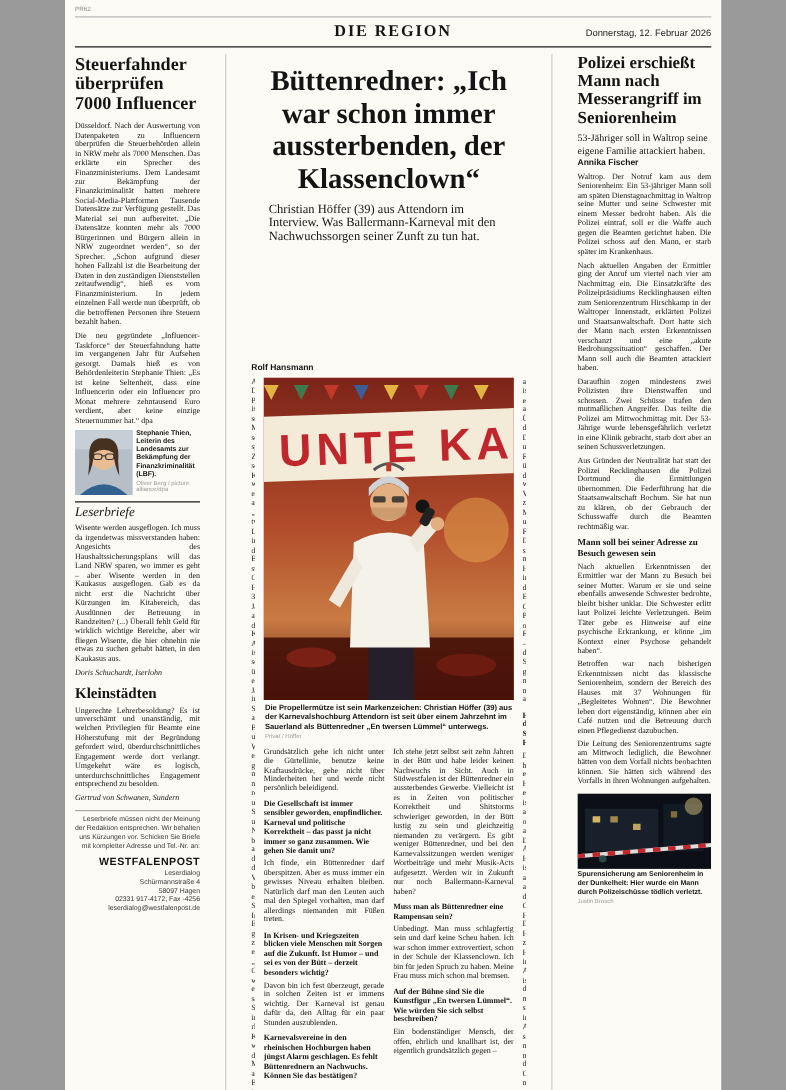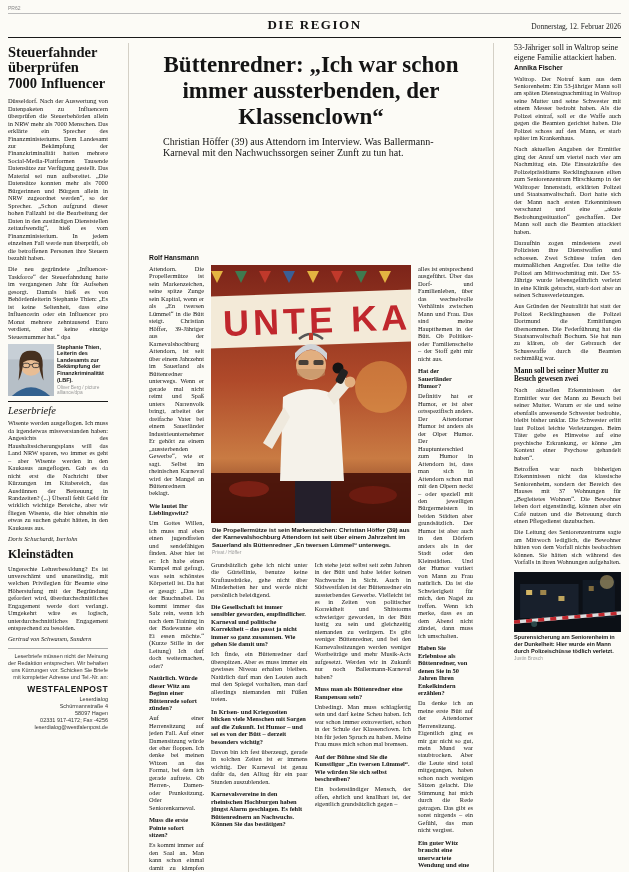--- a/index.html
+++ b/index.html
@@ -1,30 +1,30 @@
 <!DOCTYPE html>
 <html lang="de"><head>
 <meta charset="utf-8">
 <style>
   * { margin:0; padding:0; box-sizing:border-box; }
   html,body { background:#9a9a9a; }
   .page {
-    width:629px; height:872px; margin:0 auto; position:relative; overflow:hidden;
+    width:525px; height:872px; margin:0 auto; position:relative; overflow:hidden;
     background:#fcfbf6; color:#141414;
     font-family:"Liberation Serif", serif;
     padding:5px 8px 8px;
   }
   
   .edition { font-family:"Liberation Sans",sans-serif; font-size:5px; color:#888; margin-bottom:2px; }
   .mast-row {
     display:grid; grid-template-columns:1fr auto 1fr; align-items:baseline;
     border-top:0.5px solid #bbb; border-bottom:1.2px solid #1a1a1a; padding:3px 0 4px;
   }
   .section-title { grid-column:2; font-weight:bold; font-size:13px; letter-spacing:1.5px; }
-  .mast-date { grid-column:3; justify-self:end; font-size:7.5px; font-family:Liberation Serif, serif; color:#222; }
+  .mast-date { grid-column:3; justify-self:end; font-size:7.5px; font-family:Liberation Sans, sans-serif; color:#222; }
   
   .content { display:flex; gap:20px; margin-top:5px; height:830px; overflow:hidden; }
   .vrule { width:1px; background:#d4d0c6; flex:none; }
   .col-left  { width:100px; flex:none; overflow:hidden; }
   .col-right { width:107px; flex:none; overflow:hidden; display:flex; flex-direction:column; }
   .col-center{ flex:1; min-width:0; overflow:hidden; }
   
   .para { font-size:6.4px; line-height:1.17; text-align:justify; hyphens:auto; -webkit-hyphens:auto; margin-bottom:3.5px; }
   .para.q { font-weight:bold; text-align:left; margin:5px 0 2.5px; }
   .credit { color:#999; font-weight:normal; font-size:4.8px; display:block; margin-top:1.5px; }
@@ -246,29 +246,30 @@
               <p class="para a">Obwohl es sie gibt: Wir haben in Attendorn etwa die Kabarettistin Hedwich von Himmelsberg alias Anja Geuecke, die hat für mich unfassbares Talent, die spielte immer die besten Rollen. Warum es insgesamt weniger Frauen sind, kann ich mir nicht erklären. Ich wünsche mir mehr Frauen, die Bütt täte es gut.</p>
             </div>
 
         </div>
       </div>
     </main>
 
     <div class="vrule"></div>
 
     <aside class="col-right">
+      <h2 class="right-head">Polizei erschießt Mann nach Messerangriff im Seniorenheim</h2>
       <p class="right-sub">53-Jähriger soll in Waltrop seine eigene Familie attackiert haben.</p>
       <div class="byline">Annika Fischer</div>
       <div>
 
       <p class="para body">Waltrop. Der Notruf kam aus dem Seniorenheim: Ein 53-jähriger Mann soll am späten Dienstagnachmittag in Waltrop seine Mutter und seine Schwester mit einem Messer bedroht haben. Als die Polizei eintraf, soll er die Waffe auch gegen die Beamten gerichtet haben. Die Polizei schoss auf den Mann, er starb später im Krankenhaus.</p>
           <p class="para body">Nach aktuellen Angaben der Ermittler ging der Anruf um viertel nach vier am Nachmittag ein. Die Einsatzkräfte des Polizeipräsidiums Recklinghausen eilten zum Seniorenzentrum Hirschkamp in der Waltroper Innenstadt, erklärten Polizei und Staatsanwaltschaft. Dort hatte sich der Mann nach ersten Erkenntnissen verschanzt und eine „akute Bedrohungssituation“ geschaffen. Der Mann soll auch die Beamten attackiert haben.</p>
           <p class="para body">Daraufhin zogen mindestens zwei Polizisten ihre Dienstwaffen und schossen. Zwei Schüsse trafen den mutmaßlichen Angreifer. Das teilte die Polizei am Mittwochmittag mit. Der 53-Jährige wurde lebensgefährlich verletzt in eine Klinik gebracht, starb dort aber an seinen Schussverletzungen.</p>
           <p class="para body">Aus Gründen der Neutralität hat statt der Polizei Recklinghausen die Polizei Dortmund die Ermittlungen übernommen. Die Federführung hat die Staatsanwaltschaft Bochum. Sie hat nun zu klären, ob der Gebrauch der Schusswaffe durch die Beamten rechtmäßig war.</p>
-          <p class="para subhead2">Mann soll bei seiner Mutter zu Besuch gewesen zwei</p>
+          <p class="para subhead2">Mann soll bei seiner Adresse zu Besuch gewesen sein</p>
           <p class="para body">Nach aktuellen Erkenntnissen der Ermittler war der Mann zu Besuch bei seiner Mutter. Warum er sie und seine ebenfalls anwesende Schwester bedrohte, bleibt bisher unklar. Die Schwester erlitt laut Polizei leichte Verletzungen. Beim Täter gebe es Hinweise auf eine psychische Erkrankung, er könne „im Kontext einer Psychose gehandelt haben“.</p>
           <p class="para body">Betroffen war nach bisherigen Erkenntnissen nicht das klassische Seniorenheim, sondern der Bereich des Hauses mit 37 Wohnungen für „Begleitetes Wohnen“. Die Bewohner leben dort eigenständig, können aber ein Café nutzen und die Betreuung durch einen Pflegedienst dazubuchen.</p>
           <p class="para body">Die Leitung des Seniorenzentrums sagte am Mittwoch lediglich, die Bewohner hätten von dem Vorfall nichts beobachten können. Sie hätten sich während des Vorfalls in ihren Wohnungen aufgehalten.</p>
         </div>
       <figure>
         <div class="night-photo">
           <svg viewBox="0 0 106 60" preserveAspectRatio="none">
             <rect width="106" height="60" fill="#0c1016"></rect>
             <rect x="6" y="12" width="58" height="34" fill="#18202c"></rect>
             <rect x="68" y="8" width="32" height="38" fill="#121a24"></rect>

